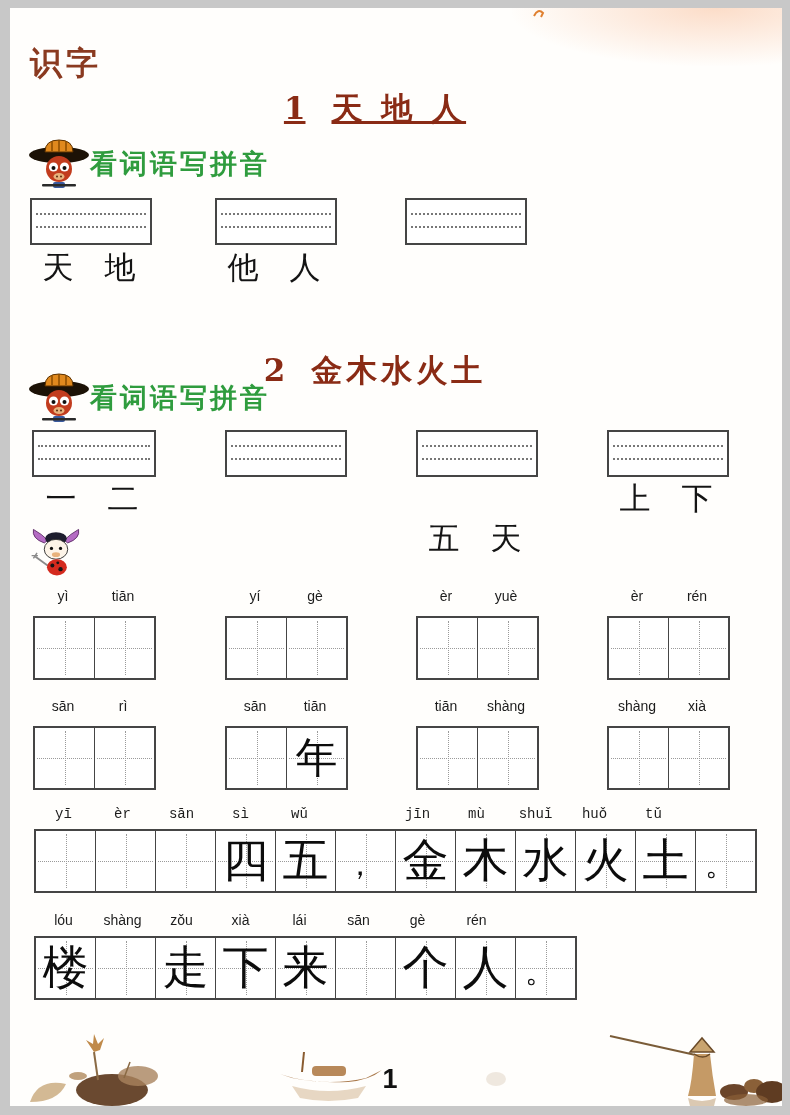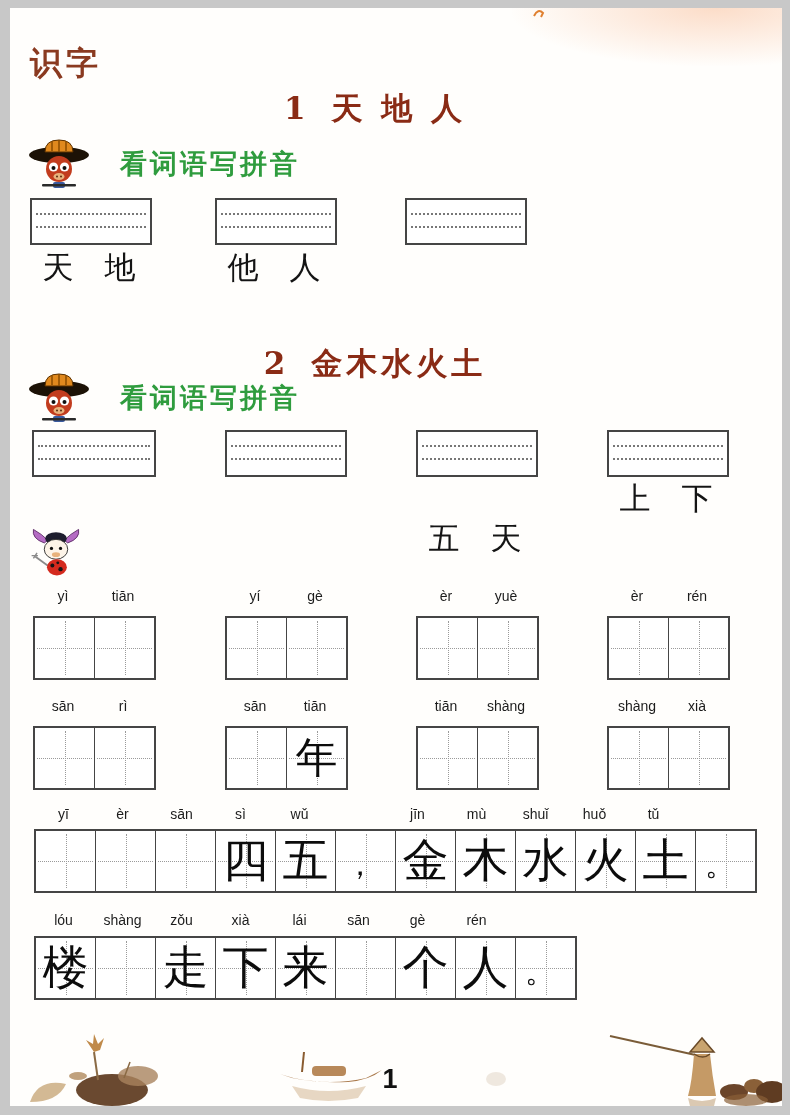--- a/index.html
+++ b/index.html
@@ -16,21 +16,21 @@
   
   .unit-label{position:absolute;left:30px;top:42px;font-family:"DejaVu Serif",serif;
         font-weight:bold;font-size:32px;letter-spacing:4px;color:#8a3a20;}
   .lesson-title{position:absolute;left:0;right:40px;text-align:center;
         font-family:"DejaVu Serif",serif;font-weight:bold;font-size:31px;color:#8a2b15;}
   .lesson-title .num{margin-right:26px;}
   .lesson-title .ttl{letter-spacing:4px;}
   
   .sec-header{position:absolute;left:28px;display:flex;align-items:center;}
   .sec-header .mascot{width:62px;height:52px;flex:0 0 auto;}
-  .sec-header .heading{margin-left:30px;color:#2f9c3e;font-weight:bold;font-size:27px;
+  .sec-header .heading{margin-left:0;color:#2f9c3e;font-weight:bold;font-size:27px;
         letter-spacing:3px;font-family:"DejaVu Sans",sans-serif;}
   
   .pbox{position:absolute;height:43px;border:2px solid #454545;background:#fff;}
   .pbox::before,.pbox::after{content:"";position:absolute;left:4px;right:4px;border-top:2px dotted #777;}
   .pbox::before{top:13px;}
   .pbox::after{top:26px;}
   .word{position:absolute;width:122px;text-align:center;font-family:"DejaVu Serif",serif;
         font-size:31px;color:#141414;}
   
   .cellgrid{position:absolute;display:flex;border:2px solid #454545;background:#fff;}
@@ -63,21 +63,21 @@
   <div class="edge bottom"></div>
   <div class="edge left"></div>
   <div class="edge right"></div>
   <div class="wash"></div>
   <svg class="squiggle" width="16" height="14">
     <path d="M2 10 Q6 2 11 7 L9 11" stroke="#e08030" stroke-width="2" fill="none"></path>
   </svg>
 
   <div class="unit-label">识字</div>
 
-  <div class="lesson-title" style="top:88px;">
+  <div class="lesson-title" style="top:88px;text-decoration:underline;">
     <span class="num">1</span><span class="ttl">天 地 人</span>
   </div>
 
   <div class="sec-header" style="top:138px;">
     <svg class="mascot" viewBox="0 0 62 52">
       <ellipse cx="31" cy="17" rx="30" ry="8" fill="#1c1206"></ellipse>
       <path d="M17 14 Q17 2 31 2 Q45 2 45 14 Z" fill="#e0891e" stroke="#5a3000" stroke-width="1"></path>
       <path d="M24 3 L24 13 M31 2 L31 14 M38 3 L38 13" stroke="#8a4c00" stroke-width="1.5" fill="none"></path>
       <circle cx="31" cy="31" r="13" fill="#c23c1e"></circle>
       <circle cx="25.5" cy="29" r="4.6" fill="#fff"></circle>
@@ -92,21 +92,21 @@
     </svg>
     <span class="heading">看词语写拼音</span>
   </div>
 
   <div class="pbox" style="left:30px;top:198px;width:118px;"></div>
   <div class="pbox" style="left:215px;top:198px;width:118px;"></div>
   <div class="pbox" style="left:405px;top:198px;width:118px;"></div>
   <div class="word" style="left:213px;top:247px;">他　人</div>
   <div class="word" style="left:28px;top:247px;">天　地</div>
 
-  <div class="lesson-title" style="top:343px;">
+  <div class="lesson-title" style="top:350px;">
     <span class="num">2</span><span class="ttl">金木水火土</span>
   </div>
 
   <div class="sec-header" style="top:372px;">
     <svg class="mascot" viewBox="0 0 62 52">
       <ellipse cx="31" cy="17" rx="30" ry="8" fill="#1c1206"></ellipse>
       <path d="M17 14 Q17 2 31 2 Q45 2 45 14 Z" fill="#e0891e" stroke="#5a3000" stroke-width="1"></path>
       <path d="M24 3 L24 13 M31 2 L31 14 M38 3 L38 13" stroke="#8a4c00" stroke-width="1.5" fill="none"></path>
       <circle cx="31" cy="31" r="13" fill="#c23c1e"></circle>
       <circle cx="25.5" cy="29" r="4.6" fill="#fff"></circle>
@@ -119,20 +119,21 @@
       <rect x="25" y="44" width="12" height="6" rx="2" fill="#3a5ba0"></rect>
       <rect x="14" y="46" width="34" height="2.5" rx="1" fill="#2a2a2a"></rect>
     </svg>
     <span class="heading">看词语写拼音</span>
   </div>
 
   <div class="pbox" style="left:32px;top:430px;width:120px;"></div>
   <div class="pbox" style="left:225px;top:430px;width:118px;"></div>
   <div class="pbox" style="left:416px;top:430px;width:118px;"></div>
   <div class="pbox" style="left:607px;top:430px;width:118px;"></div>
+  <div class="word" style="left:31px;top:478px;">一　二</div>
   <div class="word" style="left:414px;top:478px;margin-top:40px;">五　天</div>
   <div class="word" style="left:605px;top:478px;">上　下</div>
 
   <div class="sec-header" style="top:526px;">
     <svg class="mascot" viewBox="0 0 62 54" style="width:56px;height:52px;">
       <path d="M18 17 Q4 12 6 2 Q15 7 22 14 Z" fill="#b56cc4" stroke="#5c2a66" stroke-width="1"></path>
       <path d="M44 17 Q58 12 56 2 Q47 7 40 14 Z" fill="#b56cc4" stroke="#5c2a66" stroke-width="1"></path>
       <ellipse cx="31" cy="12" rx="12" ry="7" fill="#1e1e2e"></ellipse>
       <ellipse cx="31" cy="24" rx="13" ry="11" fill="#fdf4e8" stroke="#2a2a2a" stroke-width="1"></ellipse>
       <circle cx="26" cy="23" r="1.8" fill="#101010"></circle>
@@ -240,21 +241,21 @@
   </div>
   <div class="cellgrid grid2" style="left:607px;top:726px;">
     <div class="cell">
         <span class="hw"></span>
       </div>
     <div class="cell">
         <span class="hw"></span>
       </div>
   </div>
 
-  <div class="prow" style="left:34px;top:806px;">
+  <div class="prow" style="left:34px;top:806px;font-family:Liberation Mono, monospace;">
     <span>yī</span>
     <span>èr</span>
     <span>sān</span>
     <span>sì</span>
     <span>wǔ</span>
     <span></span>
     <span>jīn</span>
     <span>mù</span>
     <span>shuǐ</span>
     <span>huǒ</span>

